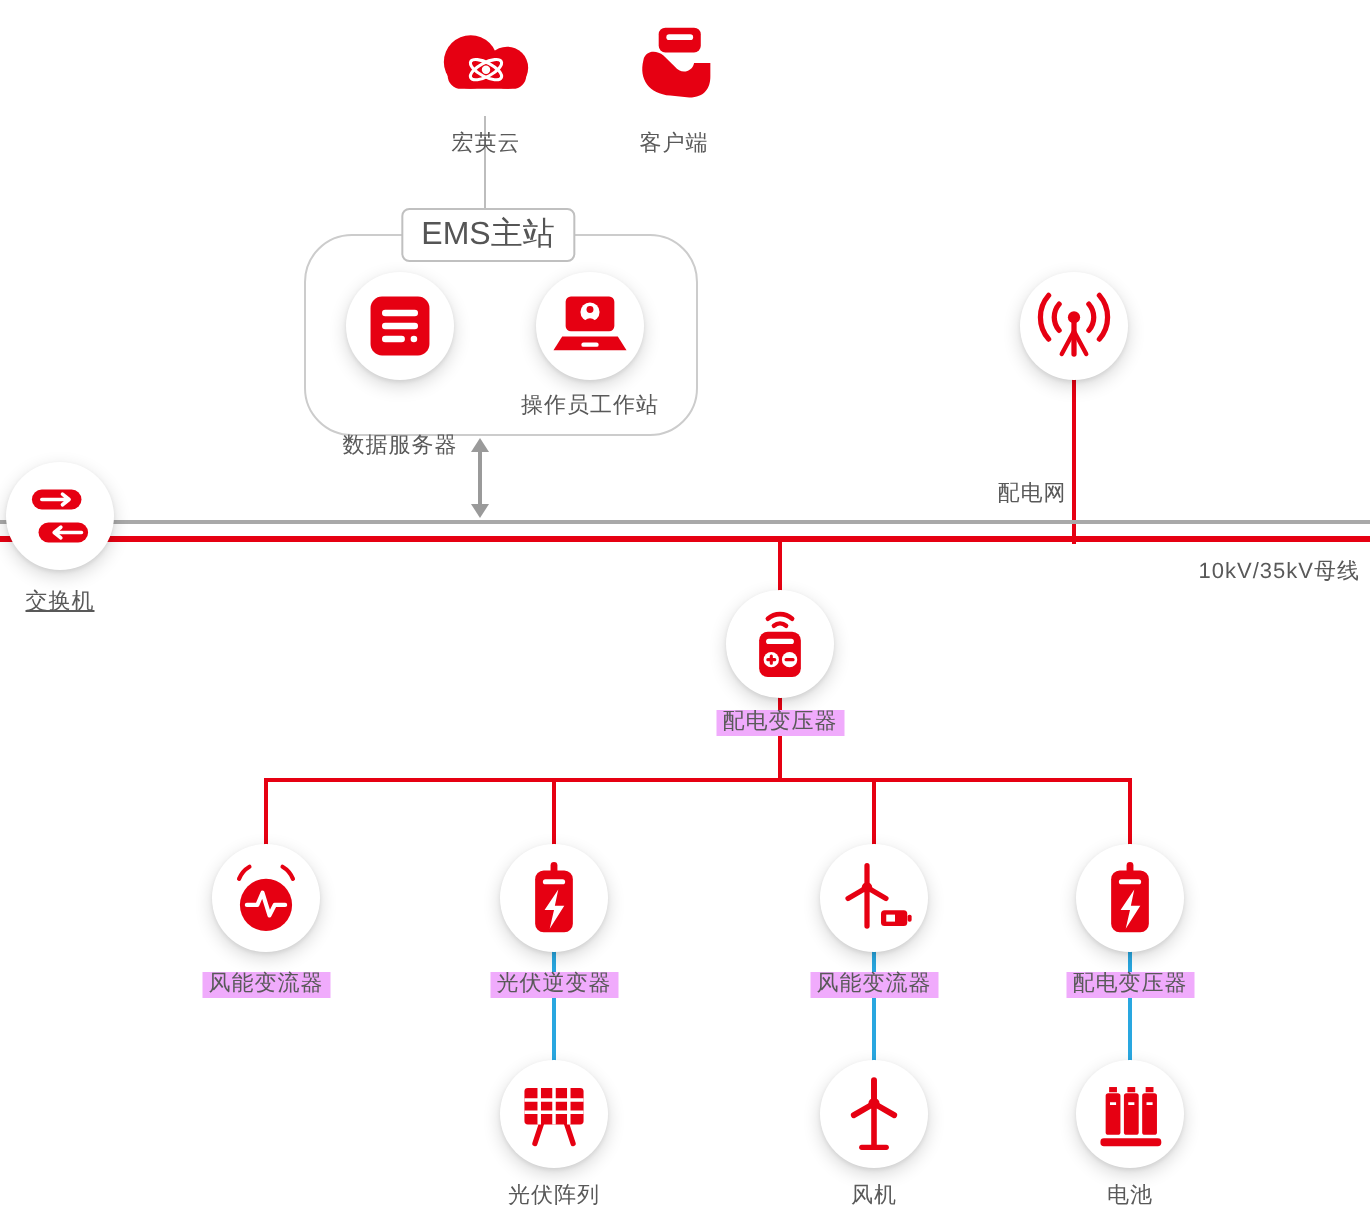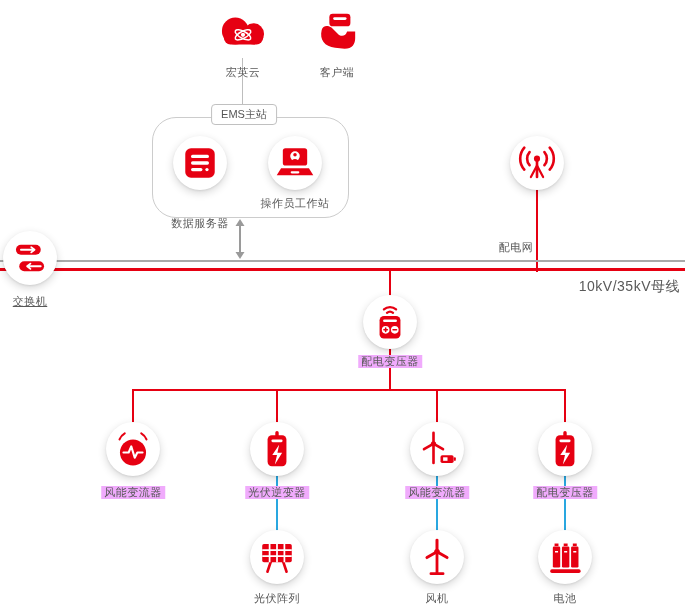--- a/index.html
+++ b/index.html
@@ -23,24 +23,24 @@
   .gray{background:#a9a9a9;}
   .ltgray{background:#bdbdbd;}
   .blue{background:#29a7e0;}
   .ems-box{
     position:absolute;left:152px;top:117px;width:195px;height:99px;
     border:1px solid #cccccc;border-radius:24px;z-index:1;background:#fff;
   }
   .ems-tag{
     position:absolute;left:244px;top:104px;transform:translateX(-50%);
     background:#fff;border:1px solid #c0c0c0;border-radius:4px;
-    font-size:11px;color:#555;padding:2px 9px;z-index:3;white-space:nowrap;
+    font-size:16px;color:#555;padding:2px 9px;z-index:3;white-space:nowrap;
   }
   .bus-label{
-    position:absolute;right:5px;top:278px;font-size:14px;color:#595959;
+    position:absolute;right:5px;top:278px;font-size:11px;color:#595959;
     white-space:nowrap;z-index:3;letter-spacing:.5px;
   }
   svg{display:block;}
 </style>
 </head>
 <body>
 
 <div id="canvas">
 
   <div class="vline ltgray" style="left:242px;top:58px;width:1px;height:47px;"></div>

